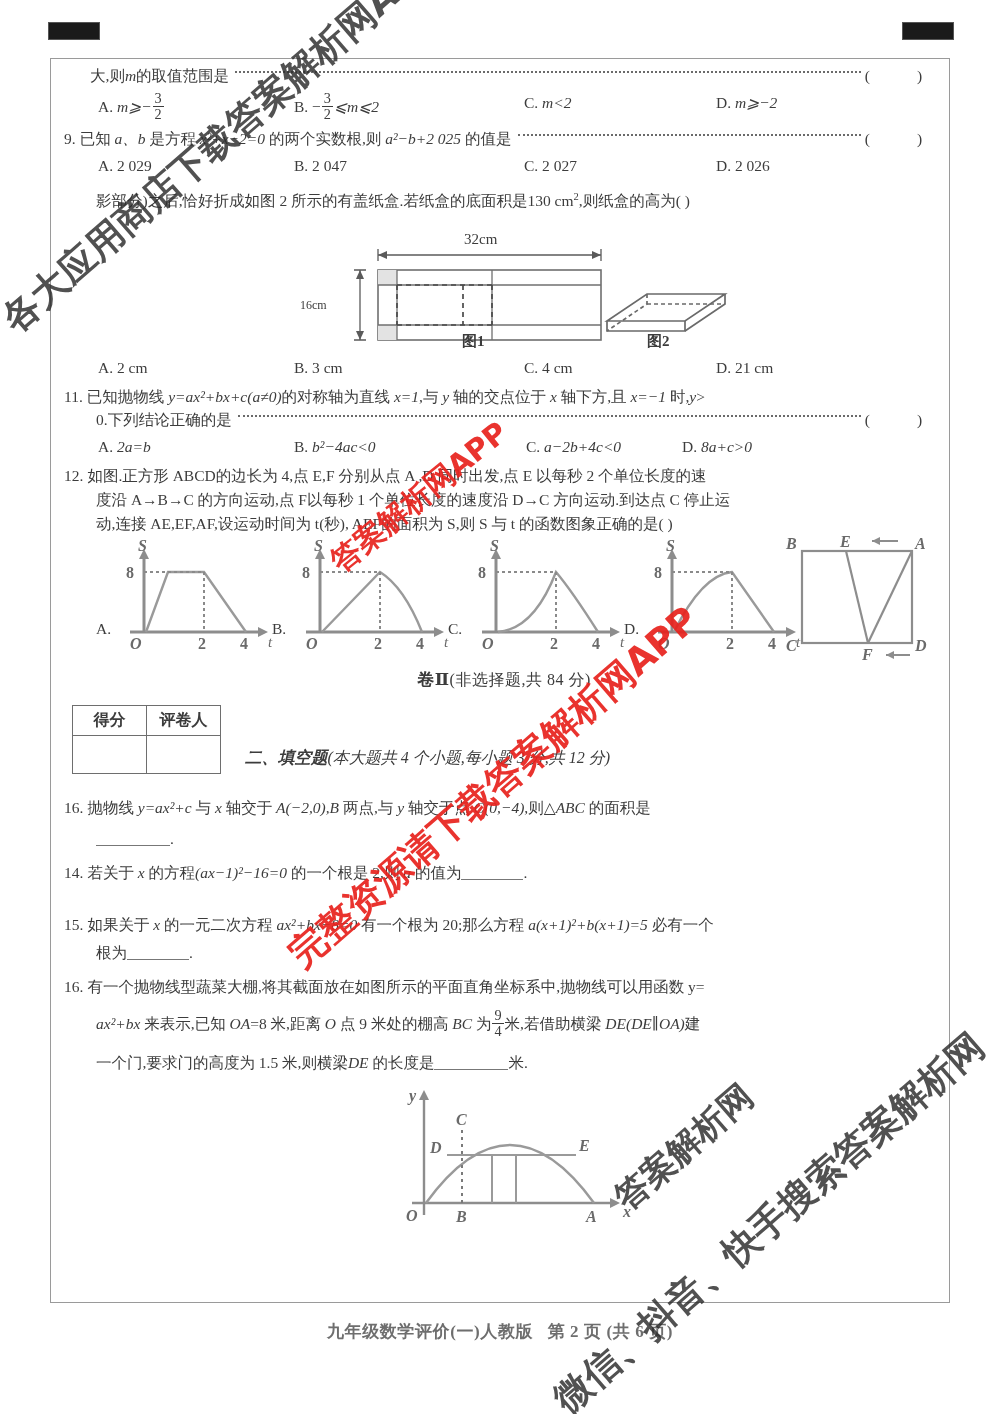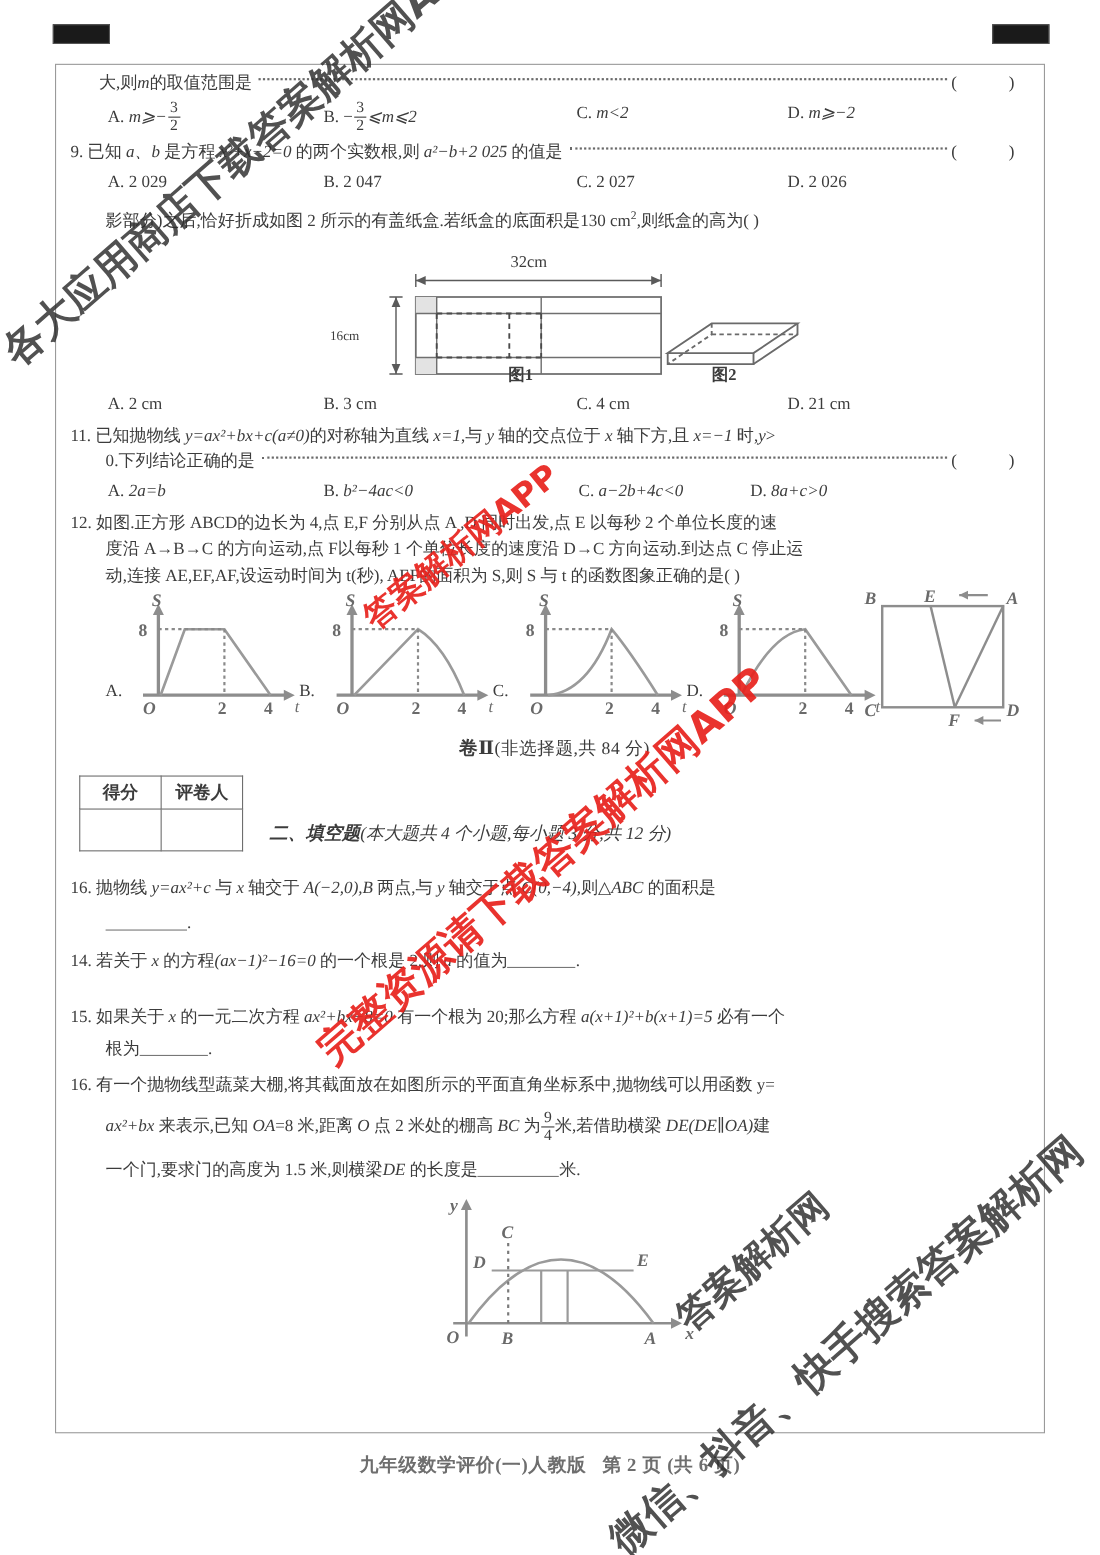--- a/index.html
+++ b/index.html
@@ -488,21 +488,21 @@
       <span>根为</span><span class="blank w2"></span><span>.</span>
     </div>
   </div>
 
   <div class="blk" style="margin-top:10px;">
     <div class="q-line">
       <span class="q-num">16.</span>
       <span class="q-body" style="margin-left:4px;">有一个抛物线型蔬菜大棚,将其截面放在如图所示的平面直角坐标系中,抛物线可以用函数 y=</span>
     </div>
     <div class="indent" style="padding-left:32px;margin-top:10px;">
-      <i>ax²+bx</i><span> 来表示,已知 </span><i>OA</i><span>=8 米,距离 </span><i>O</i><span> 点 2 米处的棚高 </span><i>BC</i><span> 为</span><span class="frac"><span class="num">9</span><span class="den">4</span></span><span>米,若借助横梁 </span><i>DE(DE∥OA)</i><span>建</span>
+      <i>ax²+bx</i><span> 来表示,已知 </span><i>OA</i><span>=8 米,距离 </span><i>O</i><span> 点 9 米处的棚高 </span><i>BC</i><span> 为</span><span class="frac"><span class="num">9</span><span class="den">4</span></span><span>米,若借助横梁 </span><i>DE(DE∥OA)</i><span>建</span>
     </div>
     <div class="indent" style="padding-left:32px;margin-top:12px;">
       <span>一个门,要求门的高度为 1.5 米,则横梁</span><i>DE</i><span> 的长度是</span><span class="blank"></span><span>米.</span>
     </div>
 
     <div class="fig-q16">
       <svg width="880" height="155" viewBox="0 0 880 155">
 
         <g stroke="#8d8d8d" stroke-width="2.4" fill="none">
           <line x1="360" y1="12" x2="360" y2="132"></line>

